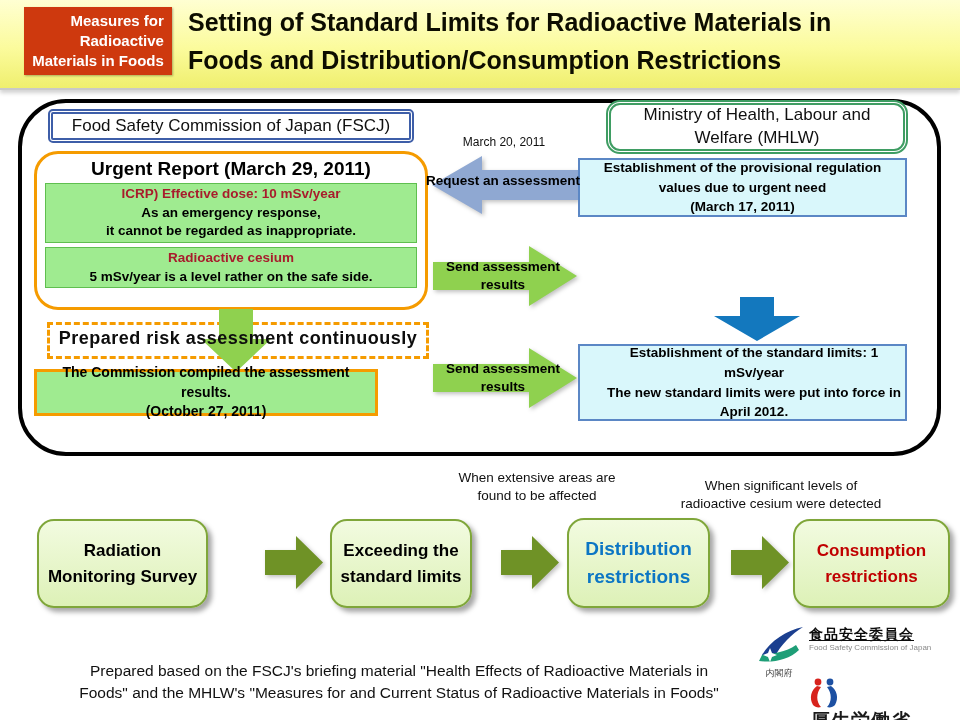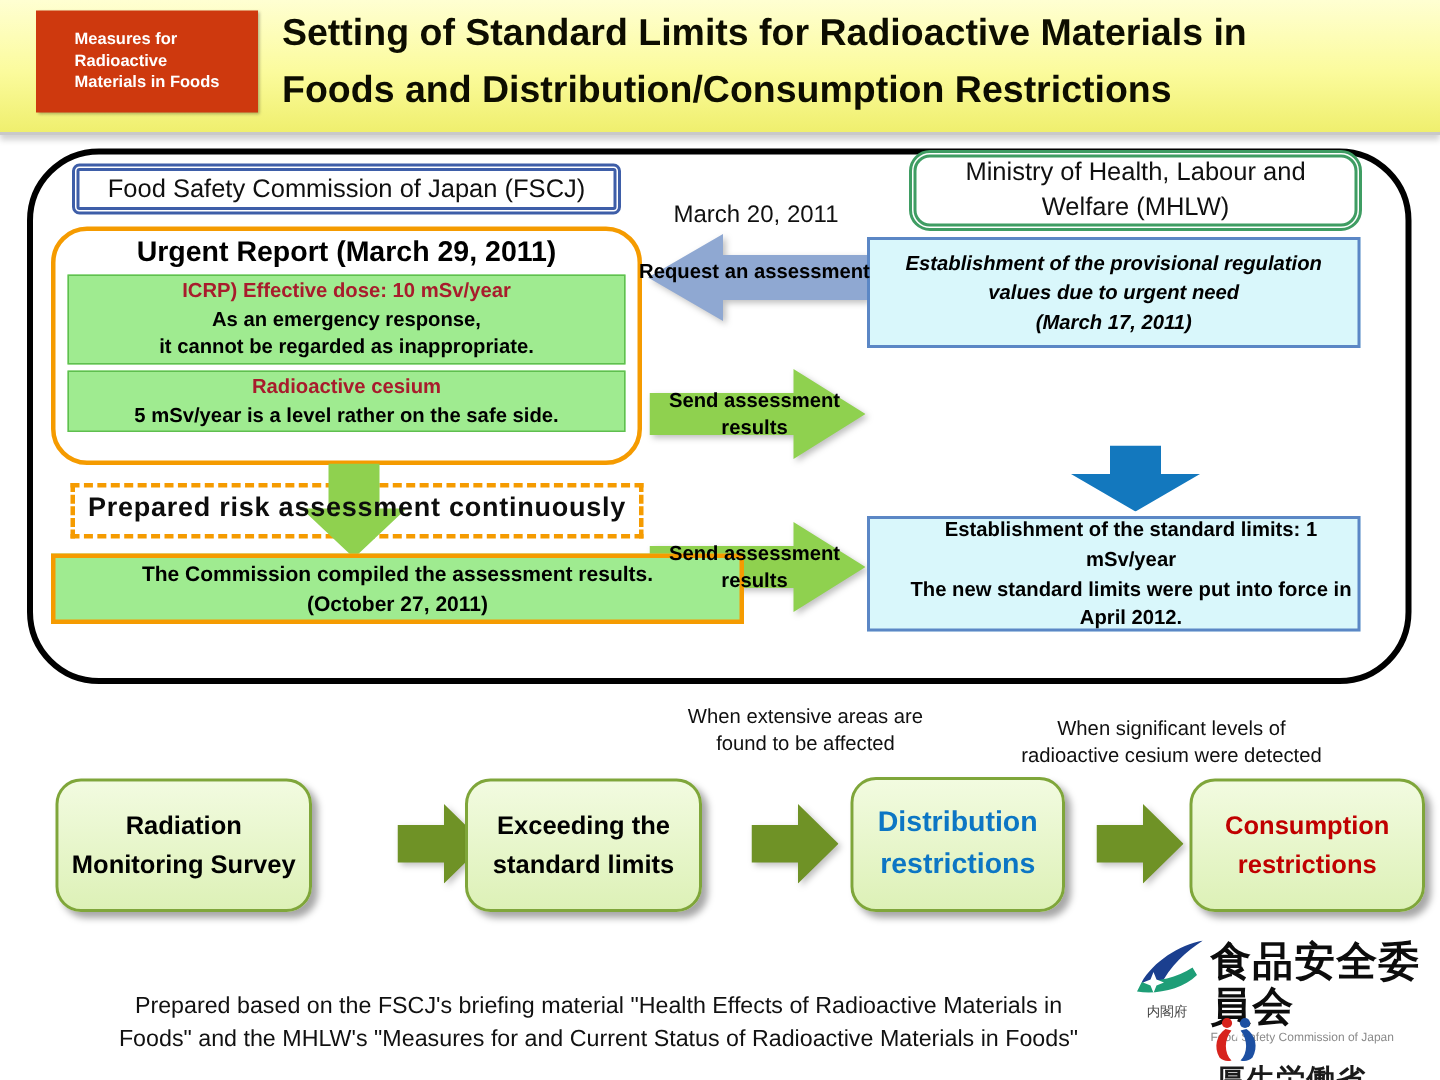--- a/index.html
+++ b/index.html
@@ -12,23 +12,23 @@
   .pre { white-space:pre-line; }
 
   
   .hdr {
     position:absolute; left:0; top:0; width:960px; height:90px;
     background:linear-gradient(180deg, var(--header-yellow-top,#FFFFD2) 0%, #FBFB9C 55%, var(--header-yellow-bottom,#EFEF6E) 100%);
     border-bottom:2px solid #c9c9c9; box-shadow:0 3px 4px rgba(0,0,0,.18);
   }
   .badge {
     position:absolute; left:24px; top:7px; width:148px; height:68px;
-    background:var(--badge-red,#CE390E); color:#fff; font-weight:bold; font-size:11px;
+    background:var(--badge-red,#CE390E); color:#fff; font-weight:bold; font-size:15px;
     line-height:1.35; display:flex; align-items:center; justify-content:center;
-    text-align:left; white-space:pre-line; box-shadow:1px 1px 2px rgba(0,0,0,.3);
+    text-align:right; white-space:pre-line; box-shadow:1px 1px 2px rgba(0,0,0,.3);
   }
   .title {
     position:absolute; left:188px; top:3px; width:765px;
     font-size:25px; font-weight:bold; color:#0d0d00; line-height:1.52; white-space:pre-line;
   }
 
   
   .frame {
     position:absolute; left:18px; top:99px; width:923px; height:357px;
     border:4px solid #000; border-radius:48px; background:#fff;
@@ -55,72 +55,72 @@
   .dashedbox {
     position:absolute; left:47px; top:322px; width:382px; height:37px;
     border:3px dashed var(--orange,#F59B00); background:transparent;
   }
   .greendown { position:absolute; left:201px; top:309px; width:70px; height:63px; z-index:3; }
   .dashed-label {
     position:absolute; left:47px; top:328px; width:382px; z-index:4;
     text-align:center; font-weight:bold; font-size:18px; color:#0d0d0d; letter-spacing:.5px;
   }
   .commission {
-    position:absolute; left:34px; top:369px; width:462px; height:47px;
+    position:absolute; left:34px; top:369px; width:344px; height:47px;
     background:var(--green-fill,#9FEB90); border:3px solid var(--orange,#F59B00);
     display:flex; align-items:center; justify-content:center; text-align:center;
     font-weight:bold; font-size:14px; line-height:1.4; white-space:pre-line; color:#000; z-index:4;
   }
 
   
-  .march-date { position:absolute; left:428px; top:135px; width:152px; text-align:center; font-size:16px; color:#101010; }
+  .march-date { position:absolute; left:428px; top:135px; width:152px; text-align:center; font-size:12px; color:#101010; }
   .arrow-svg { position:absolute; filter:drop-shadow(2px 2px 2px rgba(0,0,0,.25)); }
   .arrow-label { position:absolute; text-align:center; font-weight:bold; font-size:13.5px; line-height:1.35; color:#000; white-space:pre-line; z-index:4; }
 
   
   .bluebox {
     position:absolute; left:578px; width:329px;
     background:var(--cyan-fill,#D9F7FB); border:2px solid var(--cyan-border,#5B87C5);
     display:flex; align-items:center; justify-content:center; text-align:center;
     font-weight:bold; font-size:13.5px; line-height:1.45; white-space:pre-line; color:#000; z-index:2;
   }
-  .bb1 { top:158px; height:74px;font-style:italic; }
+  .bb1 { top:158px; height:59px; }
   .bb2 { top:247px; height:54px; }
   .bb3 { top:344px; height:77px;padding-left:23px; }
   .bluedown { position:absolute; left:714px; top:297px; width:86px; height:44px; z-index:3; }
 
   
   .cond { position:absolute; text-align:center; font-size:13.5px; line-height:1.35; color:#101010; white-space:pre-line; }
   .cond1 { left:437px; top:469px; width:200px; }
   .cond2 { left:645px; top:477px; width:272px; }
   .step {
     position:absolute; top:519px; height:89px;
     background:linear-gradient(180deg, var(--flow-fill-top,#F2FBE0), var(--flow-fill-bottom,#DDF1B7));
     border:2px solid var(--flow-border,#7FA63A); border-radius:17px;
     box-shadow:4px 4px 5px rgba(0,0,0,.35);
     display:flex; align-items:center; justify-content:center; text-align:center;
     font-weight:bold; font-size:17px; line-height:1.5; white-space:pre-line; color:#000;
   }
   .step1 { left:37px;  width:171px; }
-  .step2 { left:310px; width:158px; }
+  .step2 { left:330px; width:142px; }
   .step3 { left:567px; top:518px; width:143px; height:90px; font-size:19px; color:var(--distribution-blue,#0C76C4); }
   .step4 { left:793px; width:157px; color:var(--consumption-red,#C00000); }
   .flowarrow { position:absolute; top:536px; width:58px; height:53px; filter:drop-shadow(2px 2px 2px rgba(0,0,0,.25)); }
   .fa1 { left:265px; } .fa2 { left:501px; } .fa3 { left:731px; }
 
   
   .footnote {
     position:absolute; left:25px; top:660px; width:748px;
     font-size:15.5px; line-height:1.45; color:#111; text-align:center; white-space:pre-line;
   }
   .fscj-logo { position:absolute; left:753px; top:627px; display:flex; align-items:flex-start; }
   .fscj-mark { width:52px; text-align:center; }
   .fscj-mark .cab { font-size:9px; color:#444; margin-top:-2px; }
   .fscj-text { margin-left:4px; }
-  .fscj-jp { font-size:27px; font-weight:bold; color:#0c0c0c; letter-spacing:1px; line-height:1.1; }
+  .fscj-jp { font-size:14px; font-weight:bold; color:#0c0c0c; letter-spacing:1px; line-height:1.1;text-decoration:underline; }
   .fscj-en { font-size:8px; color:#8a8a8a; margin-top:1px; }
   .mhlw-logo { position:absolute; left:808px; top:676px; display:flex; align-items:flex-start;flex-direction:column; }
   .mhlw-text { margin-left:3px; }
   .mhlw-jp { font-size:19px; font-weight:bold; color:#1a1a1a; letter-spacing:1px; line-height:1.15; }
   .mhlw-en { font-size:6.5px; color:#9a9a9a; margin-top:1px; }
 </style>
 </head>
 <body>
 
 <div class="page">

